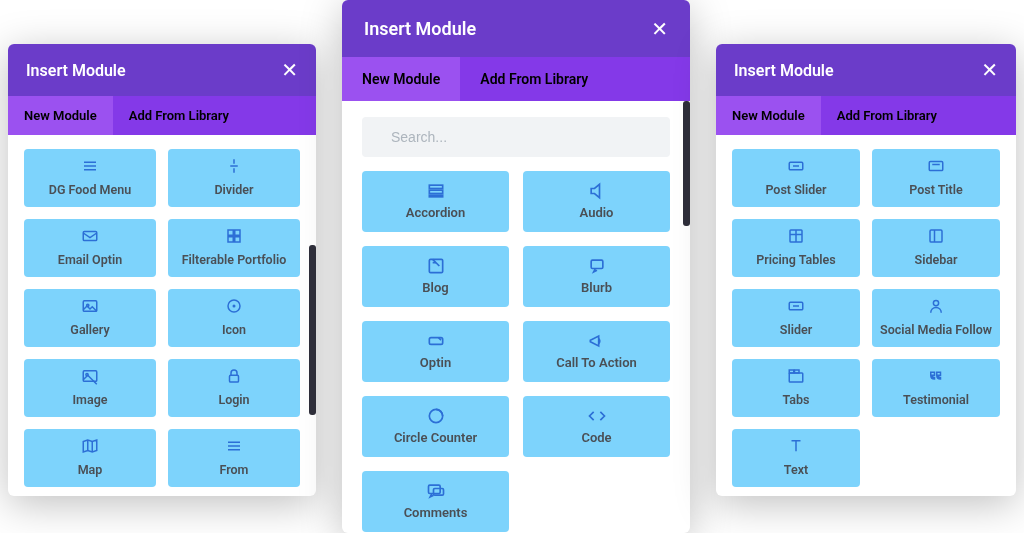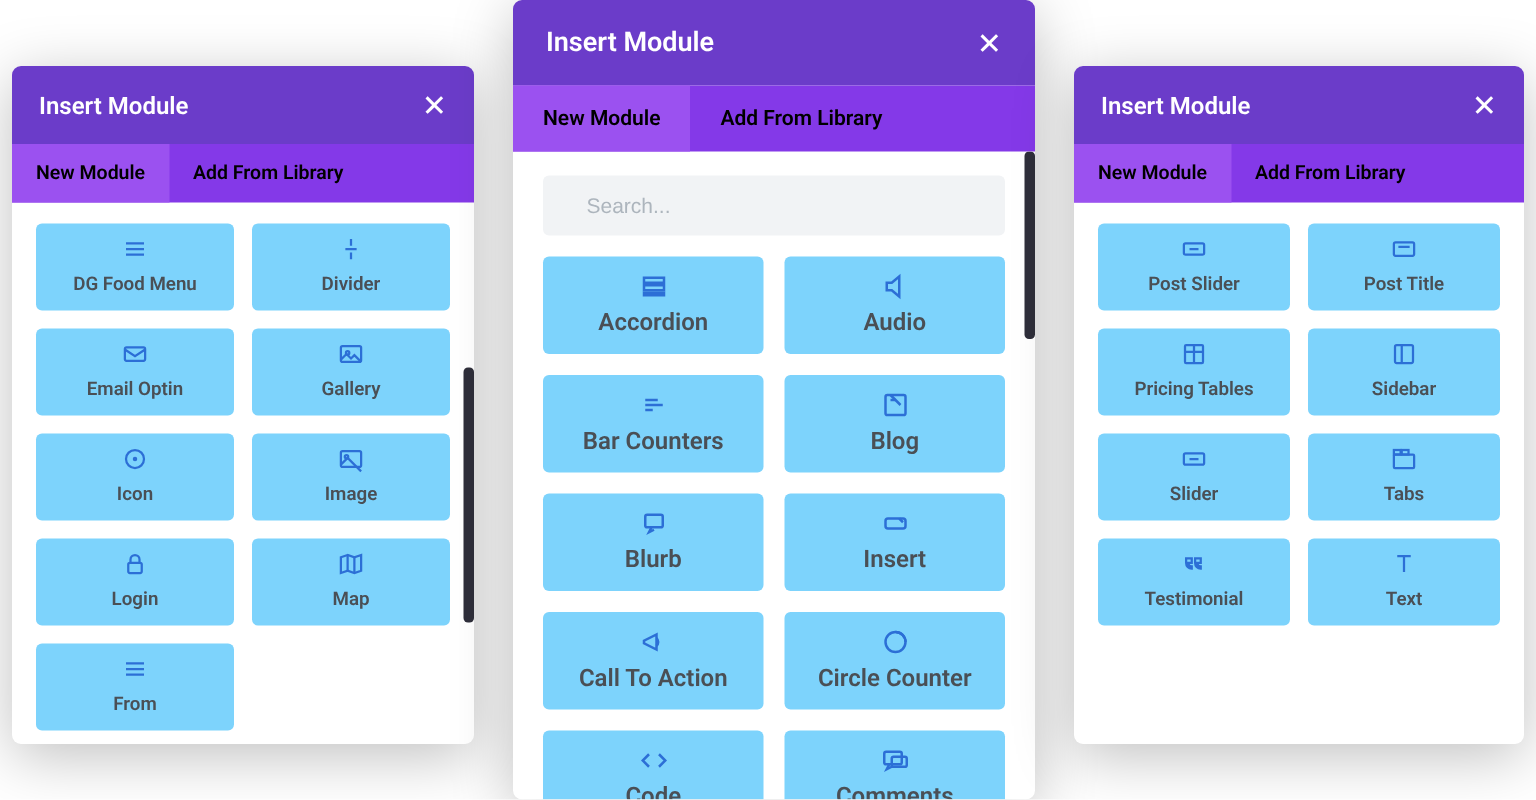--- a/index.html
+++ b/index.html
@@ -126,21 +126,21 @@
 
   
   .panel-center .panel-header { padding: 18px 22px; }
   .panel-center .panel-title { font-size: 18px; }
   .panel-center .panel-tabs { font-size: 14px; }
   .panel-center .tab { padding: 14px 20px; }
   .panel-center .panel-body { padding: 16px 20px 0 20px; }
   .panel-center .module-tile { min-height: 60px; padding: 10px 4px 12px 4px; }
   .panel-center .module-tile .icon { font-size: 20px; }
   .panel-center .module-tile .icon svg { width: 20px; height: 20px; }
-  .panel-center .module-tile .label { font-size: 16px; }
+  .panel-center .module-tile .label { font-size: 13px; }
   .panel-center .grid { gap: 14px; }
 
   .panel-left .panel-body, .panel-right .panel-body { padding: 14px 16px 0 16px; }
   .panel-left .grid, .panel-right .grid { gap: 12px; }
 </style>
 </head>
 <body>
 
 <div class="panel panel-left">
   <div class="panel-header">
@@ -178,20 +178,31 @@
             <svg viewBox="0 0 24 24">
               <rect x="3" y="6" width="18" height="12" rx="1.5"></rect>
               <path d="M3 8l9 6 9-6"></path>
             </svg>
           </span>
           <span class="label">Email Optin</span>
         </div>
         <div class="module-tile">
           <span class="icon">
             <svg viewBox="0 0 24 24">
+              <rect x="4" y="4" width="7" height="7"></rect>
+              <rect x="13" y="4" width="7" height="7"></rect>
+              <rect x="4" y="13" width="7" height="7"></rect>
+              <rect x="13" y="13" width="7" height="7"></rect>
+            </svg>
+          </span>
+          <span class="label">Filterable Portfolio</span>
+        </div>
+        <div class="module-tile">
+          <span class="icon">
+            <svg viewBox="0 0 24 24">
               <rect x="3" y="5" width="18" height="14" rx="1.5"></rect>
               <circle cx="9" cy="11" r="1.5"></circle>
               <path d="M3 17l5-5 4 4 3-3 6 6"></path>
             </svg>
           </span>
           <span class="label">Gallery</span>
         </div>
         <div class="module-tile">
           <span class="icon">
             <svg viewBox="0 0 24 24">
@@ -273,30 +284,20 @@
           <span class="icon">
             <svg viewBox="0 0 24 24">
               <path d="M5 9v6h4l6 5V4l-6 5H5z"></path>
             </svg>
           </span>
           <span class="label">Audio</span>
         </div>
         <div class="module-tile">
           <span class="icon">
             <svg viewBox="0 0 24 24">
-              <line x1="5" y1="8" x2="15" y2="8"></line>
-              <line x1="5" y1="12" x2="19" y2="12"></line>
-              <line x1="5" y1="16" x2="11" y2="16"></line>
-            </svg>
-          </span>
-          <span class="label">Bar Counters</span>
-        </div>
-        <div class="module-tile">
-          <span class="icon">
-            <svg viewBox="0 0 24 24">
               <rect x="4" y="4" width="16" height="16" rx="1.5"></rect>
               <path d="M8 4l8 8"></path>
               <path d="M8 8h4"></path>
             </svg>
           </span>
           <span class="label">Blog</span>
         </div>
         <div class="module-tile">
           <span class="icon">
             <svg viewBox="0 0 24 24">
@@ -306,21 +307,21 @@
           </span>
           <span class="label">Blurb</span>
         </div>
         <div class="module-tile">
           <span class="icon">
             <svg viewBox="0 0 24 24">
               <rect x="4" y="8" width="16" height="8" rx="2"></rect>
               <path d="M15 8l3 3"></path>
             </svg>
           </span>
-          <span class="label">Insert</span>
+          <span class="label">Optin</span>
         </div>
         <div class="module-tile">
           <span class="icon">
             <svg viewBox="0 0 24 24">
               <path d="M4 11v2l10 5V6L4 11z"></path>
               <path d="M14 9a4 4 0 0 1 0 6"></path>
             </svg>
           </span>
           <span class="label">Call To Action</span>
         </div>
@@ -412,20 +413,29 @@
             <svg viewBox="0 0 24 24">
               <rect x="3" y="7" width="18" height="10" rx="1.5"></rect>
               <path d="M8 12h8"></path>
             </svg>
           </span>
           <span class="label">Slider</span>
         </div>
         <div class="module-tile">
           <span class="icon">
             <svg viewBox="0 0 24 24">
+              <circle cx="12" cy="8" r="3.5"></circle>
+              <path d="M5 21c0-4 3-7 7-7s7 3 7 7"></path>
+            </svg>
+          </span>
+          <span class="label">Social Media Follow</span>
+        </div>
+        <div class="module-tile">
+          <span class="icon">
+            <svg viewBox="0 0 24 24">
               <rect x="3" y="8" width="18" height="12" rx="1"></rect>
               <rect x="3" y="4" width="6" height="4"></rect>
               <rect x="10" y="4" width="6" height="4"></rect>
             </svg>
           </span>
           <span class="label">Tabs</span>
         </div>
         <div class="module-tile">
           <span class="icon">
             <svg viewBox="0 0 24 24">

